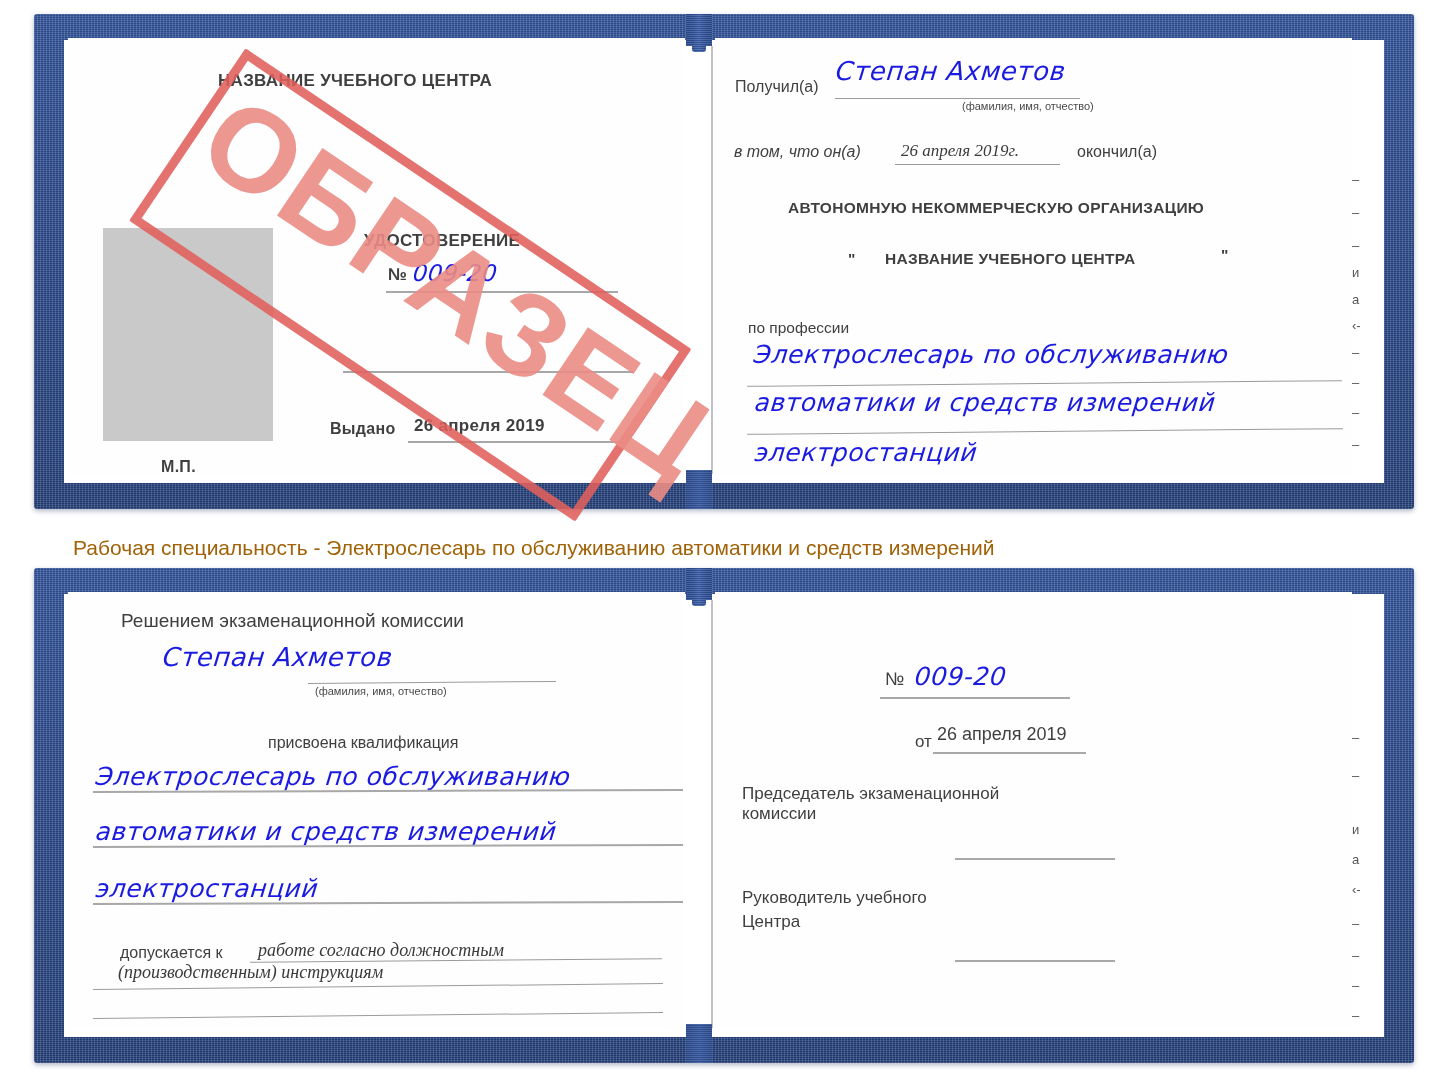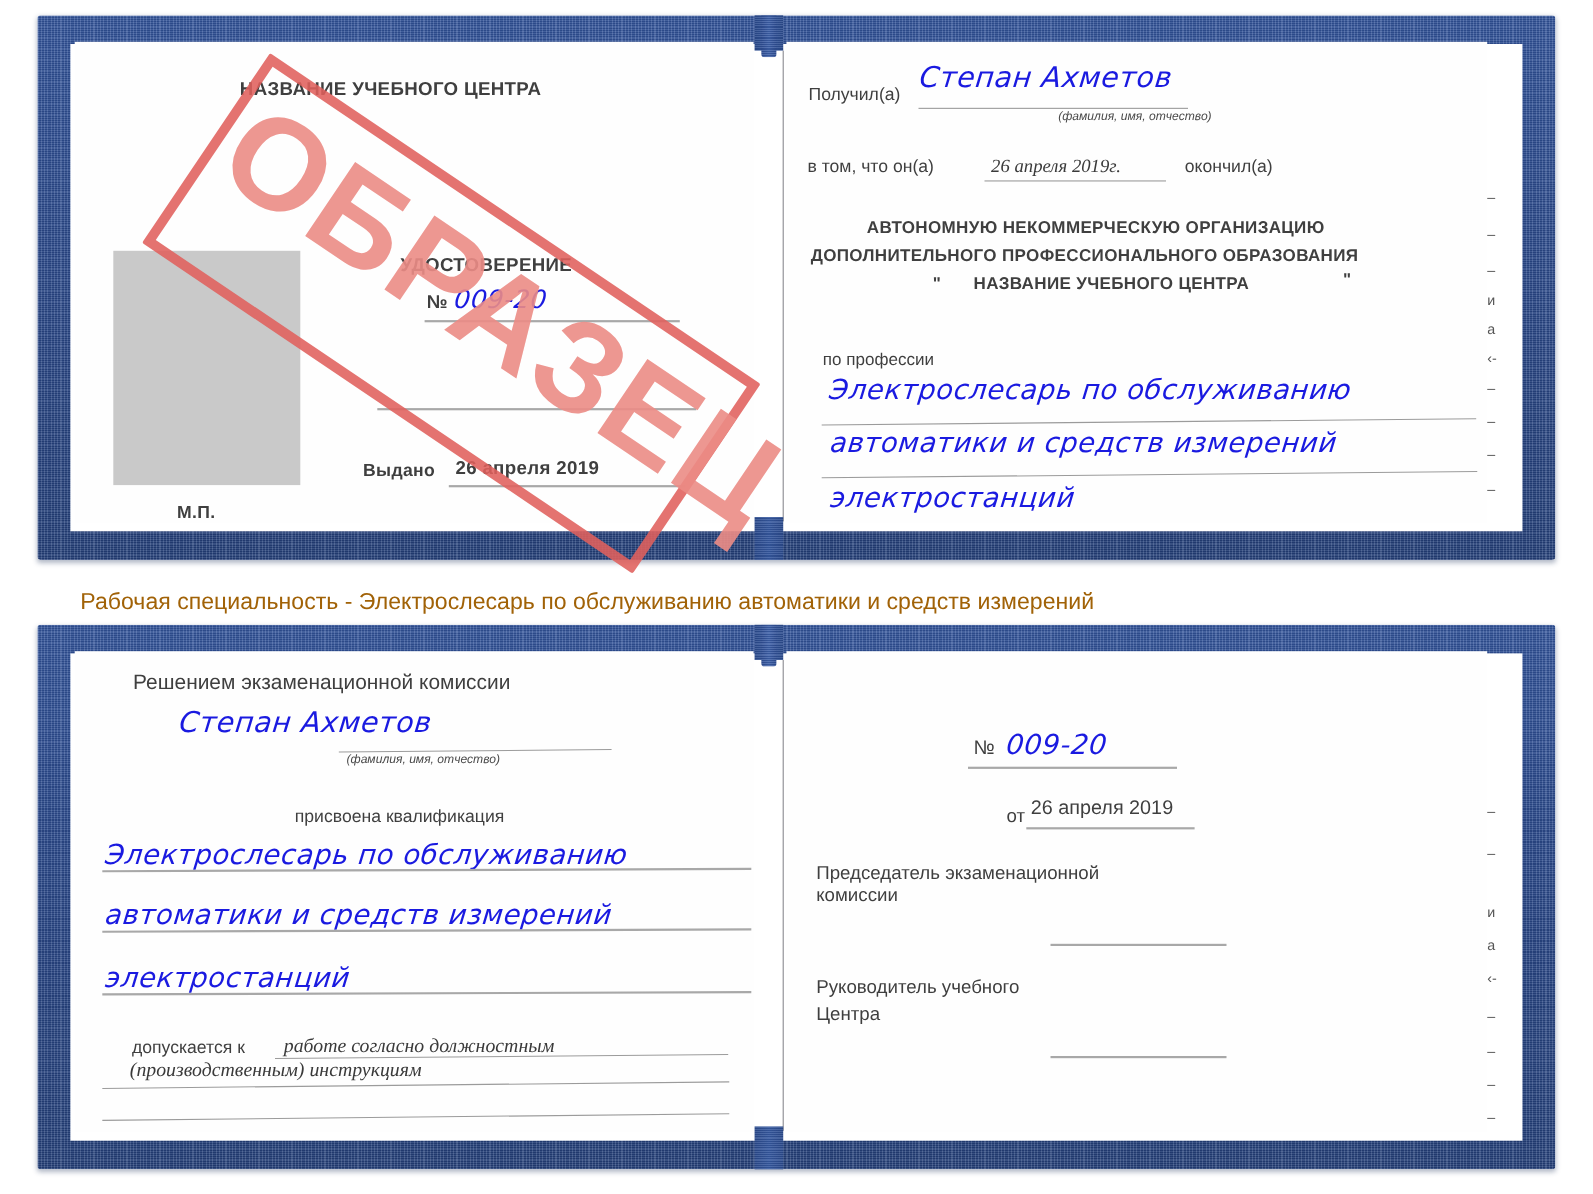--- a/index.html
+++ b/index.html
@@ -21,21 +21,21 @@
       linear-gradient(90deg,#2b4a8c,#35589f,#2b4a8c);}
   .spine-tab{position:absolute;background:
       repeating-linear-gradient(0deg, rgba(255,255,255,.14) 0 1px, rgba(0,0,0,.08) 1px 2px),
       linear-gradient(90deg,#2e4d93,#3c5fa8,#2e4d93);}
   .gutter{position:absolute;width:2px;
       background:linear-gradient(90deg,rgba(160,160,165,0),rgba(110,110,118,.85),rgba(160,160,165,0));}
 
   
   .lbl{position:absolute;white-space:nowrap;color:#3f3f3f;font-size:15px;}
   .lbl-b{font-weight:bold;letter-spacing:.3px;}
-  .tiny{font-size:11px;color:#4a4a4a;font-style:italic;}
+  .tiny{font-size:11px;color:#4a4a4a;}
   .hand{position:absolute;white-space:nowrap;color:#1a1ae0;
         font-family:"DejaVu Sans",sans-serif;font-style:italic;font-size:22px;
         letter-spacing:.5px;transform:skewX(-6deg);}
   .ital{position:absolute;white-space:nowrap;color:#3a3a3a;
         font-family:"Liberation Serif","DejaVu Serif",serif;font-style:italic;font-size:17px;}
   .rule{position:absolute;height:1px;background:#9b9b9b;}
   .rule2{position:absolute;height:2px;background:#a8a8a8;}
   .photo-box{position:absolute;background:#c9c9c9;}
 
   
@@ -81,27 +81,26 @@
 
 <div class="gutter" style="left:711px;top:46px;height:428px;"></div>
 
 <div class="page" style="left:715px;top:38px;width:637px;height:437px;">
 
   <div class="lbl" style="left:20px;top:40px;font-size:16px;">Получил(а)</div>
   <div class="hand" style="left:121px;top:18px;font-size:26px;">Степан Ахметов</div>
   <div class="rule" style="left:120px;top:60px;width:245px;"></div>
   <div class="lbl tiny" style="left:247px;top:62px;">(фамилия, имя, отчество)</div>
 
-  <div class="lbl" style="left:19px;top:105px;font-size:16px;">в том, что он(а)</div>
+  <div class="lbl" style="left:19px;top:105px;font-size:16px;font-style:italic;">в том, что он(а)</div>
   <div class="ital" style="left:186px;top:103px;">26 апреля 2019г.</div>
   <div class="rule" style="left:180px;top:126px;width:165px;"></div>
   <div class="lbl" style="left:362px;top:105px;font-size:16px;">окончил(а)</div>
 
   <div class="lbl lbl-b" style="left:73px;top:161px;font-size:15.5px;">АВТОНОМНУЮ НЕКОММЕРЧЕСКУЮ ОРГАНИЗАЦИЮ</div>
-  <div class="lbl lbl-b" style="left:22px;top:186px;font-size:15.5px;">ДОПОЛНИТЕЛЬНОГО ПРОФЕССИОНАЛЬНОГО ОБРАЗОВАНИЯ</div>
   <div class="lbl lbl-b" style="left:133px;top:212px;font-size:15.5px;">"</div>
   <div class="lbl lbl-b" style="left:170px;top:212px;font-size:15.5px;">НАЗВАНИЕ УЧЕБНОГО ЦЕНТРА</div>
   <div class="lbl lbl-b" style="left:506px;top:208px;font-size:15.5px;">"</div>
 
   <div class="lbl" style="left:33px;top:281px;font-size:15.5px;">по профессии</div>
 
   <div class="hand" style="left:39px;top:302px;font-size:25px;">Электрослесарь по обслуживанию</div>
   <div class="rule" style="left:32px;top:345px;width:595px;transform:rotate(-0.55deg);"></div>
 
   <div class="hand" style="left:40px;top:350px;font-size:25px;">автоматики и средств измерений</div>

